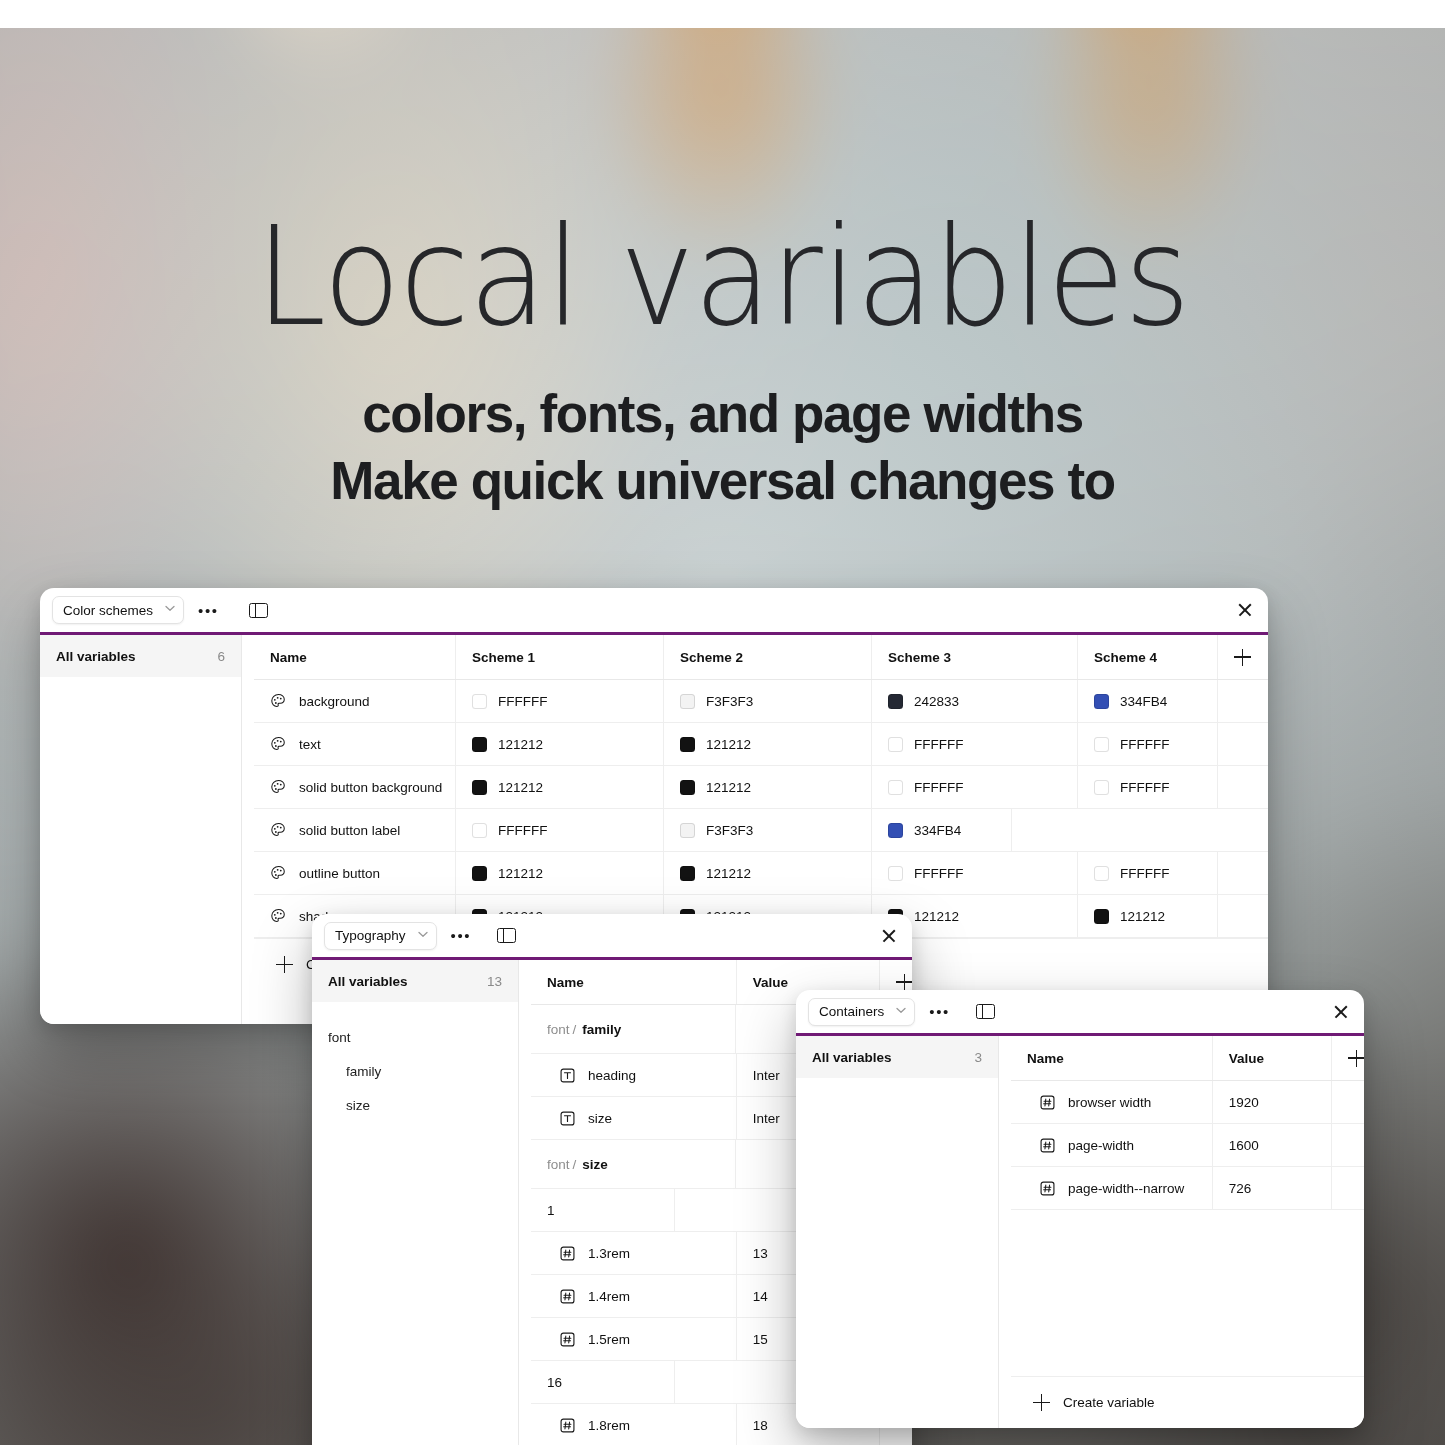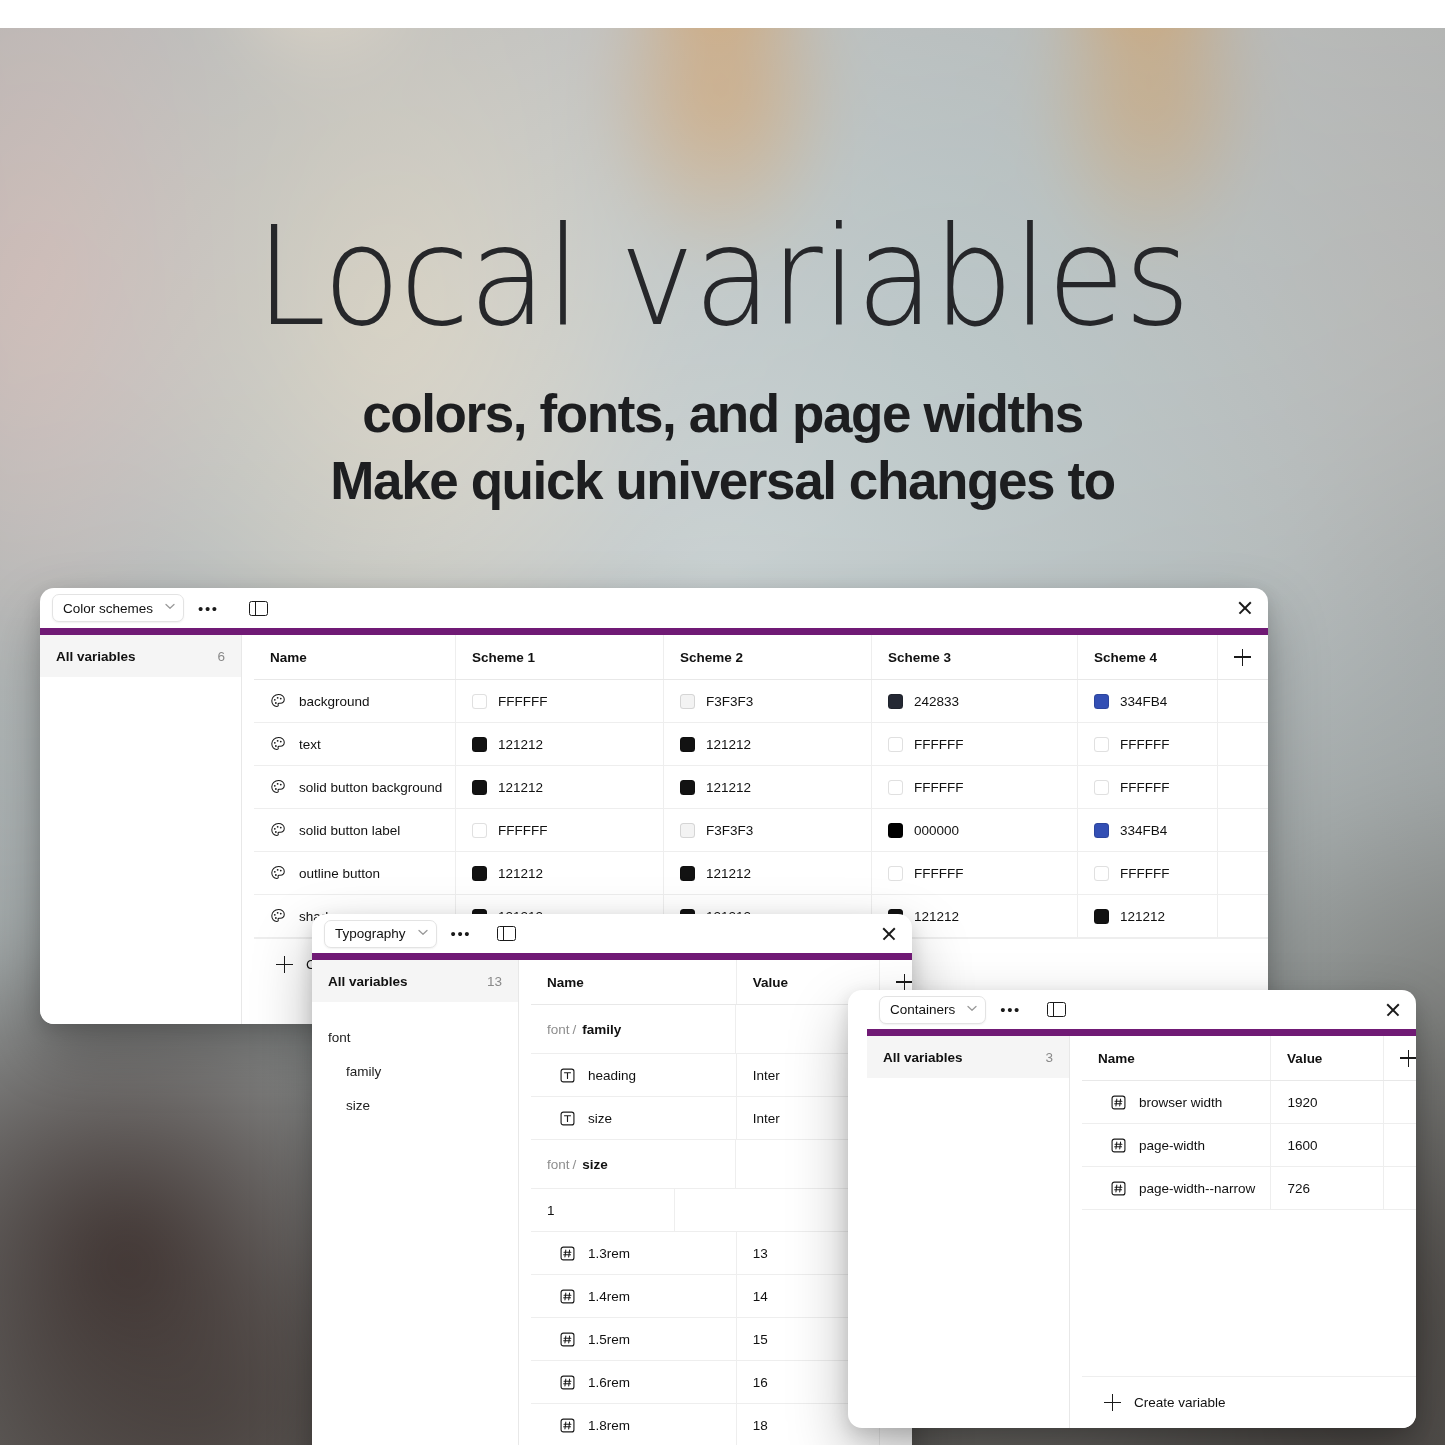--- a/index.html
+++ b/index.html
@@ -71,21 +71,21 @@
     border-radius: 14px;
     box-shadow: 0 26px 60px rgba(0,0,0,.28), 0 6px 18px rgba(0,0,0,.14);
     overflow: hidden;
     font-size: 14px;
     color: #111;
   }
   .panel-head {
     display: flex; align-items: center;
     height: 46px;
     padding: 0 12px 0 12px;
-    border-bottom: 7px solid #701a75;
+    border-bottom: 3px solid #701a75;
     position: relative;
   }
   .collection-select {
     display: flex; align-items: center; justify-content: space-between;
     height: 28px;
     border: 1px solid #e3e3e3;
     border-radius: 7px;
     padding: 0 8px 0 10px;
     box-shadow: 0 1px 2px rgba(0,0,0,.06);
     background: #fff;
@@ -178,21 +178,21 @@
     display: flex; align-items: center; gap: 13px;
     height: 52px; padding: 0 22px;
     border-top: 1px solid #eeeeee;
     font-size: 13.5px; color: #111;
     background: #fff;
   }
 
   
   #panel-colors     { left: 40px;  top: 560px;  width: 1228px; height: 436px; }
   #panel-typography { left: 312px; top: 886px;  width: 600px;  height: 600px; }
-  #panel-containers { left: 848px; top: 962px;  width: 568px;  height: 438px; padding-left: 19px; }
+  #panel-containers { left: 796px; top: 962px;  width: 568px;  height: 438px; }
 
   #panel-colors .sidebar { width: 202px; }
   #panel-typography .sidebar { width: 207px; }
   #panel-containers .sidebar { width: 203px; }
   #panel-colors .panel-head { height: 47px; }
 
   .scroll-clip { overflow: hidden; height: 100%; }
 </style>
 </head>
 <body>
@@ -346,24 +346,20 @@
                 <span>solid button label</span>
               </div>
               <div class="cell" style="width:208px">
                 <span class="swatch" style="background:#FFFFFF"></span>
                 <span>FFFFFF</span>
               </div>
               <div class="cell" style="width:208px">
                 <span class="swatch" style="background:#F3F3F3"></span>
                 <span>F3F3F3</span>
               </div>
-              <div class="cell" style="width:206px">
-                <span class="swatch" style="background:#000000"></span>
-                <span>000000</span>
-              </div>
               <div class="cell" style="width:140px">
                 <span class="swatch" style="background:#334FB4"></span>
                 <span>334FB4</span>
               </div>
               <div class="cell last" style="flex:1"></div>
             </div>
             <div class="row">
               <div class="cell" style="width:202px">
                 <span class="ic"><svg width="17" height="17" viewBox="0 0 18 18" fill="none" aria-hidden="true">
                     <path d="M9 1.6c-4 0-7.1 2.9-7.1 6.7 0 3.5 2.4 5.9 5.3 5.9 1 0 1.6-.5 1.6-1.2 0-.5-.3-.8-.3-1.2 0-.5.4-.9 1-.9h1.4c2.5 0 4.2-1.7 4.2-4.2 0-3-2.6-5.1-6.1-5.1z" stroke="#1a1a1a" stroke-width="1.1"></path>
@@ -559,27 +555,20 @@
                     <path d="M7.2 5.4 6.3 12.6M11.2 5.4l-.9 7.2M5.3 7.7h7.3M4.9 10.4h7.3" stroke="#1a1a1a" stroke-width="1.1" stroke-linecap="round"></path>
                   </svg></span>
                 <span>1.5rem</span>
               </div>
               <div class="cell" style="width:144px">
                 <span>15</span>
               </div>
               <div class="cell last" style="flex:1"></div>
             </div>
             <div class="row">
-              <div class="cell" style="width:207px;padding-left:28px">
-                <span class="ic"><svg width="17" height="17" viewBox="0 0 18 18" fill="none" aria-hidden="true">
-                    <rect x="2.2" y="2.2" width="13.6" height="13.6" rx="2.4" stroke="#1a1a1a" stroke-width="1.2"></rect>
-                    <path d="M7.2 5.4 6.3 12.6M11.2 5.4l-.9 7.2M5.3 7.7h7.3M4.9 10.4h7.3" stroke="#1a1a1a" stroke-width="1.1" stroke-linecap="round"></path>
-                  </svg></span>
-                <span>1.6rem</span>
-              </div>
               <div class="cell" style="width:144px">
                 <span>16</span>
               </div>
               <div class="cell last" style="flex:1"></div>
             </div>
             <div class="row">
               <div class="cell" style="width:207px;padding-left:28px">
                 <span class="ic"><svg width="17" height="17" viewBox="0 0 18 18" fill="none" aria-hidden="true">
                     <rect x="2.2" y="2.2" width="13.6" height="13.6" rx="2.4" stroke="#1a1a1a" stroke-width="1.2"></rect>
                     <path d="M7.2 5.4 6.3 12.6M11.2 5.4l-.9 7.2M5.3 7.7h7.3M4.9 10.4h7.3" stroke="#1a1a1a" stroke-width="1.1" stroke-linecap="round"></path>

